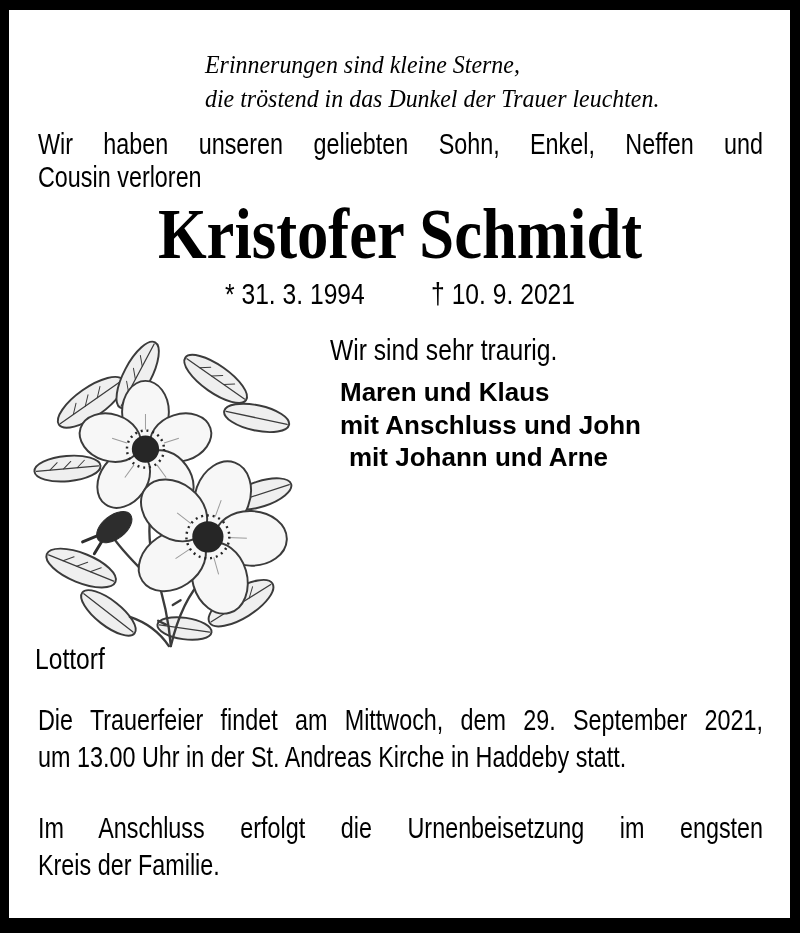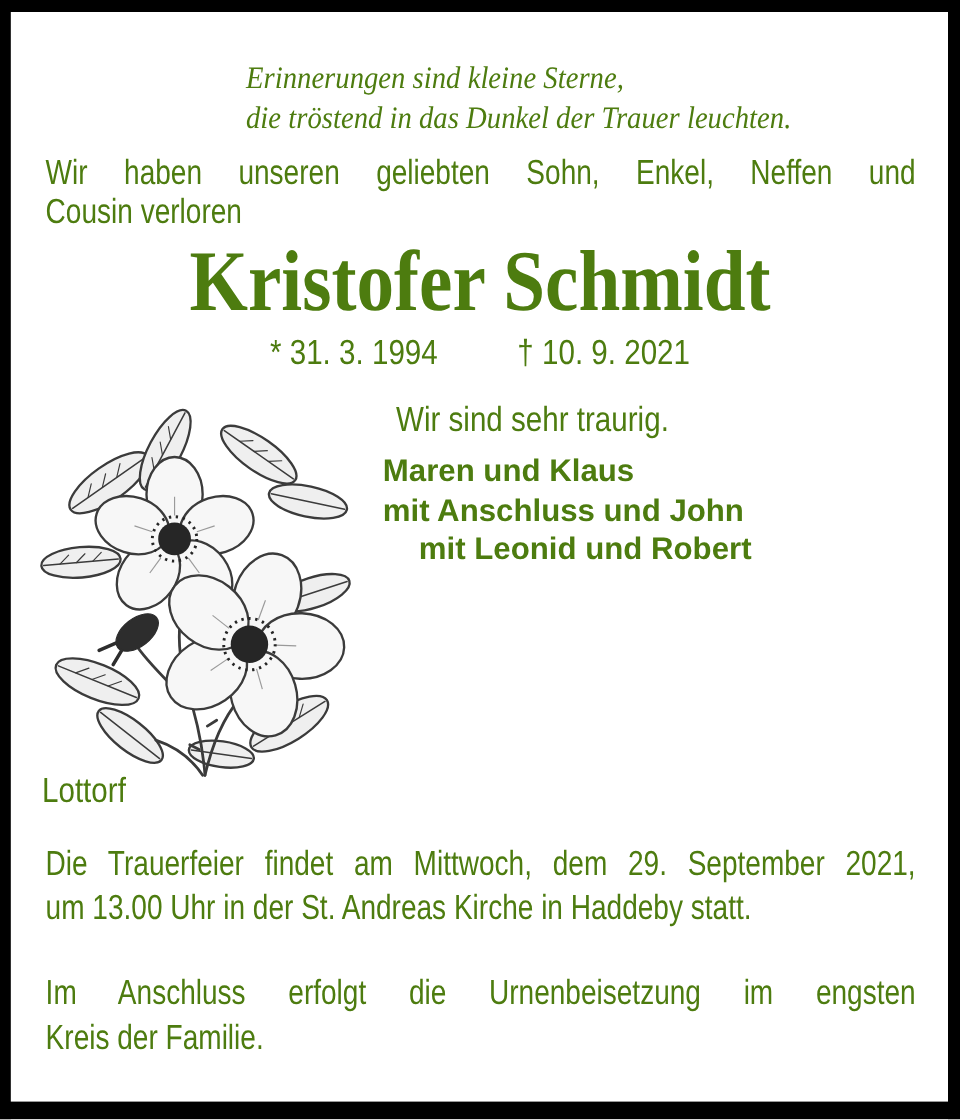--- a/index.html
+++ b/index.html
@@ -1,21 +1,21 @@
 <!DOCTYPE html>
 <html><head>
 <meta charset="utf-8">
 <style>
   html, body { margin: 0; padding: 0; background: #ffffff; }
   .page {
     position: relative;
     width: 800px;
     height: 933px;
     background: #ffffff;
-    color: #4d7c0f;
+    color: #000000;
     font-family: "Liberation Sans", sans-serif;
     overflow: hidden;
   }
   
   .bar { position: absolute; background: #000000; }
   .bar-top    { top: 0; left: 0; right: 0; height: 10px; }
   .bar-bottom { bottom: 0; left: 0; right: 0; height: 15px; }
   .bar-left   { top: 0; bottom: 0; left: 0; width: 9px; }
   .bar-right  { top: 0; bottom: 0; right: 0; width: 10px; }
 
@@ -59,21 +59,21 @@
   }
 
   .lead {
     position: absolute; left: 330px; top: 334px;
     font-size: 29px;
     transform: scaleX(0.85); transform-origin: 0 0;
     white-space: nowrap;
   }
 
   .mourners {
-    position: absolute; left: 319px; top: 376px;
+    position: absolute; left: 340px; top: 376px;
     font-family: "Liberation Sans", sans-serif;
     font-weight: bold;
     font-size: 26px; line-height: 32.5px;
     white-space: nowrap;
   }
   .indent-1 { padding-left: 9px; }
   .indent-2 { padding-left: 30px; }
 
   .place {
     position: absolute; left: 35px; top: 643px;
@@ -232,21 +232,21 @@
       <ellipse cx="84" cy="196" rx="21" ry="12" fill="#2d2d2d" stroke="#2d2d2d"></ellipse>
       <path d="M64 192 l-15 -4 M64 200 l-13 5" stroke="#2d2d2d" stroke-width="3" fill="none" stroke-linecap="round"></path>
     </g>
   </svg>
 
   <div class="lead">Wir sind sehr traurig.</div>
 
   <div class="mourners">
     <div>Maren und Klaus</div>
     <div>mit Anschluss und John</div>
-    <div class="indent-2">mit Leonid und Robert</div>
+    <div class="indent-1">mit Johann und Arne</div>
   </div>
 
   <div class="place">Lottorf</div>
 
   <div class="cond-par funeral">
     <div class="just">Die Trauerfeier findet am Mittwoch, dem 29. September 2021,</div>
     <div>um 13.00 Uhr in der St. Andreas Kirche in Haddeby statt.</div>
   </div>
 
   <div class="cond-par burial">

